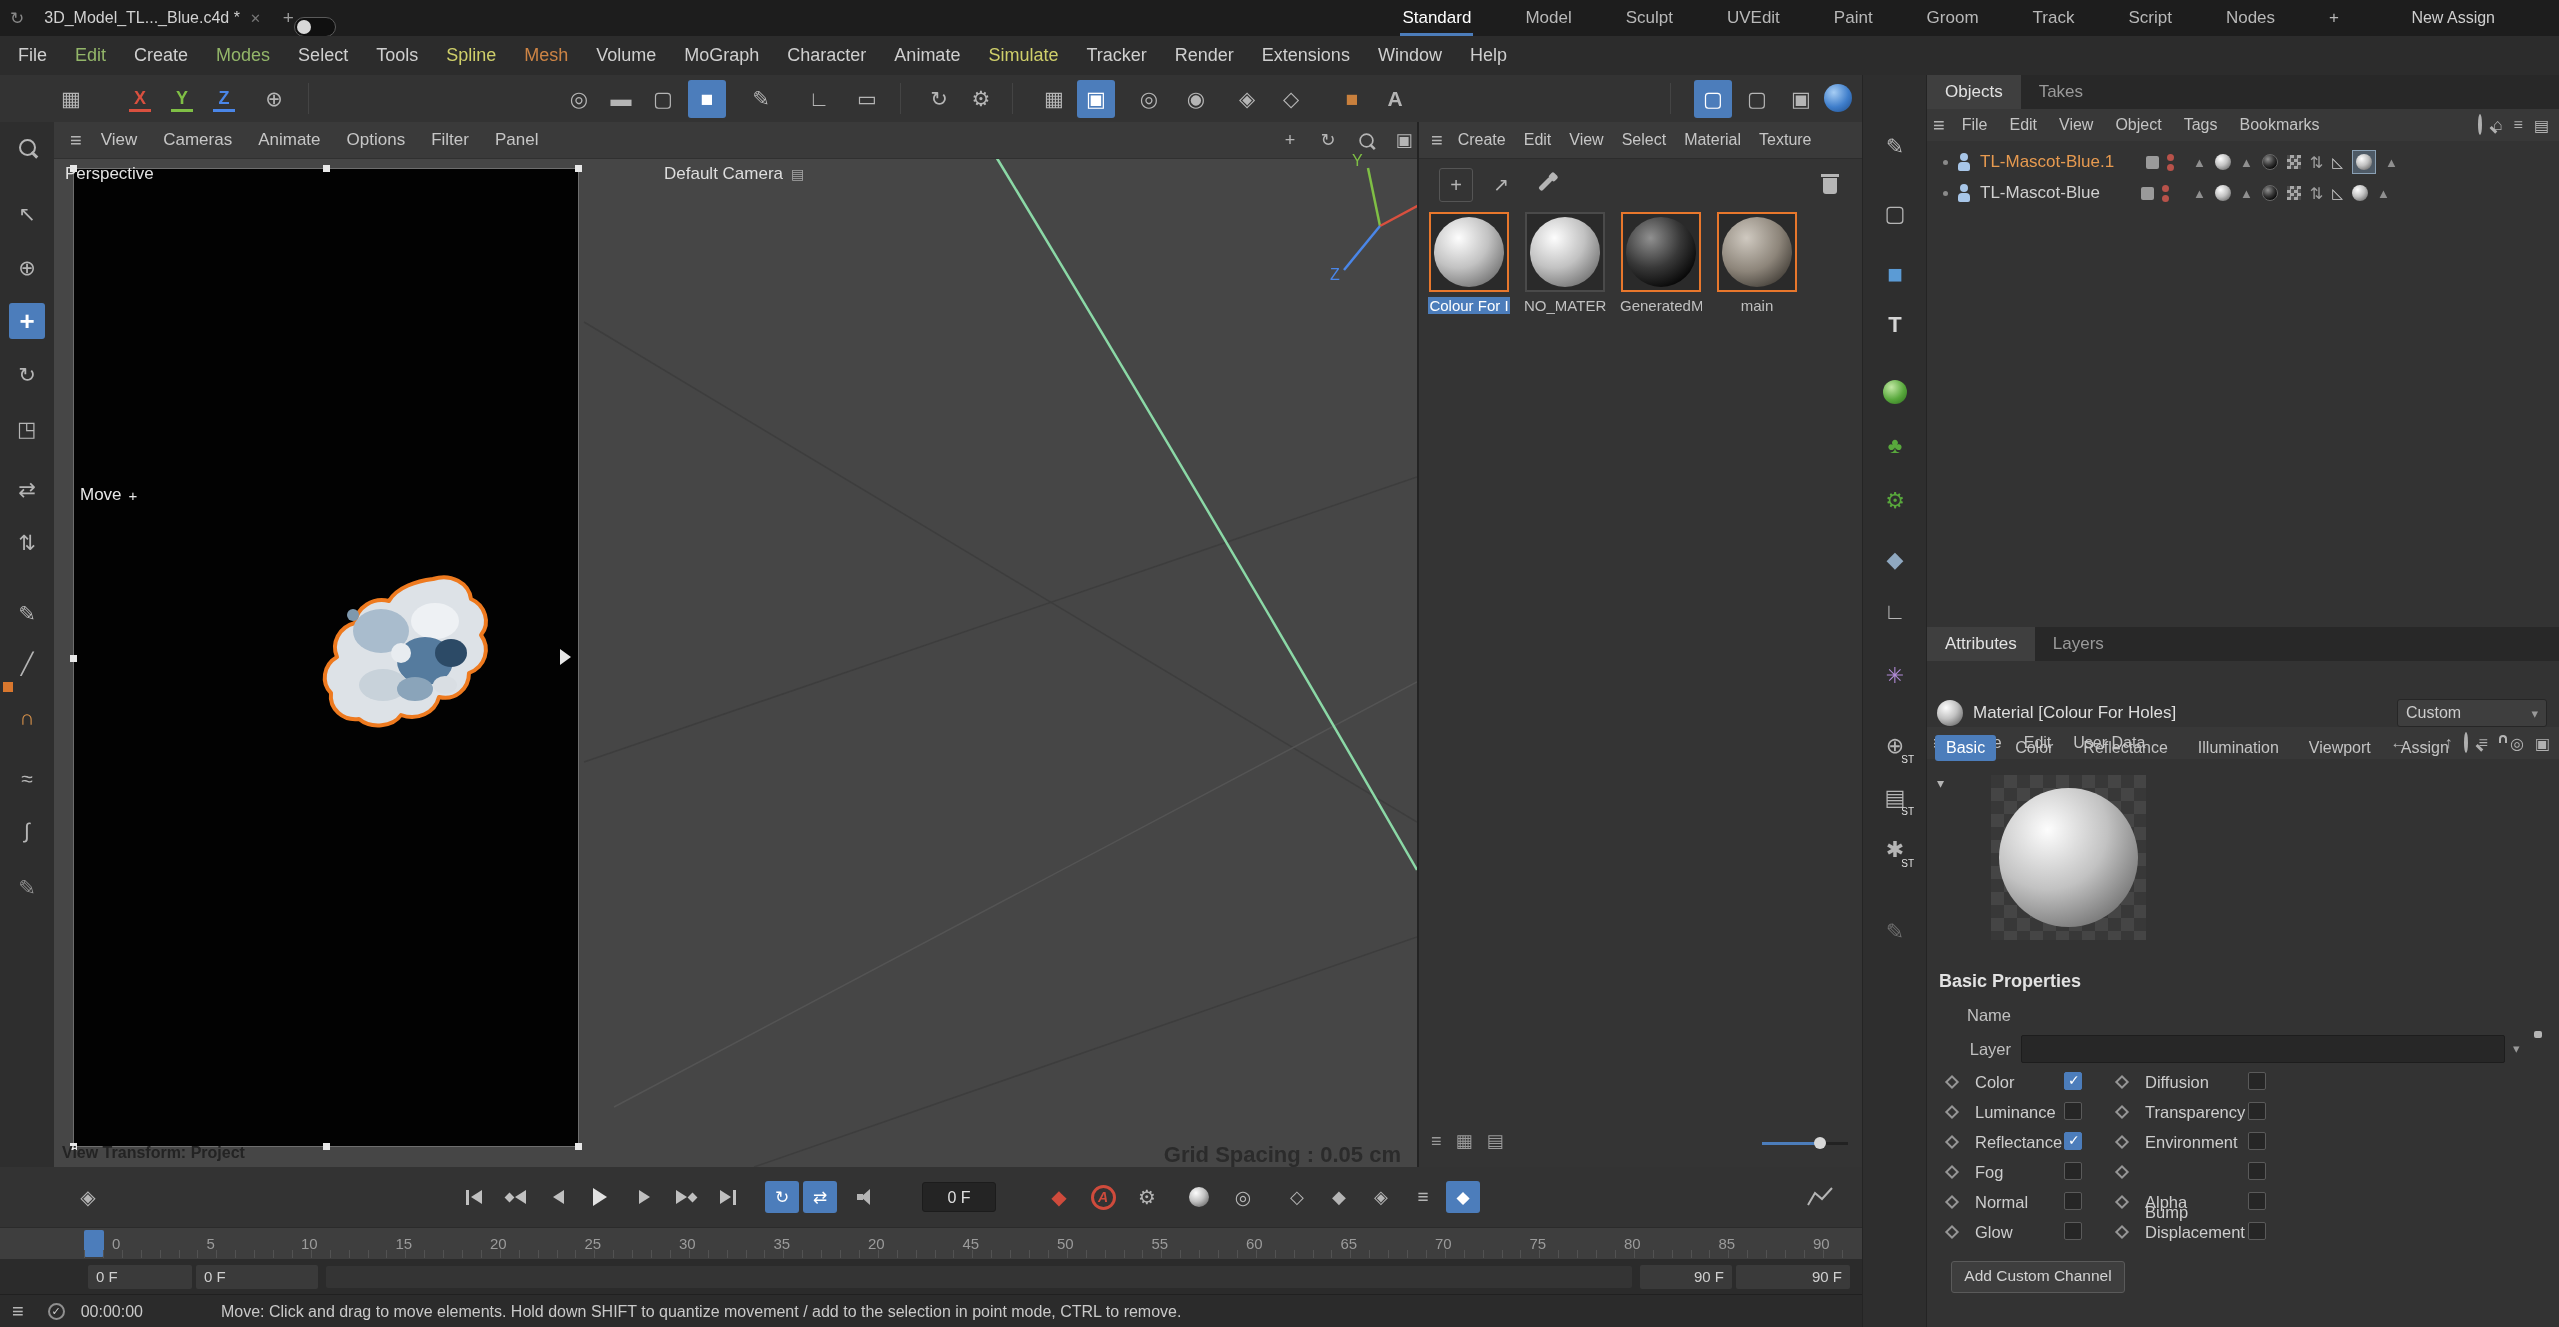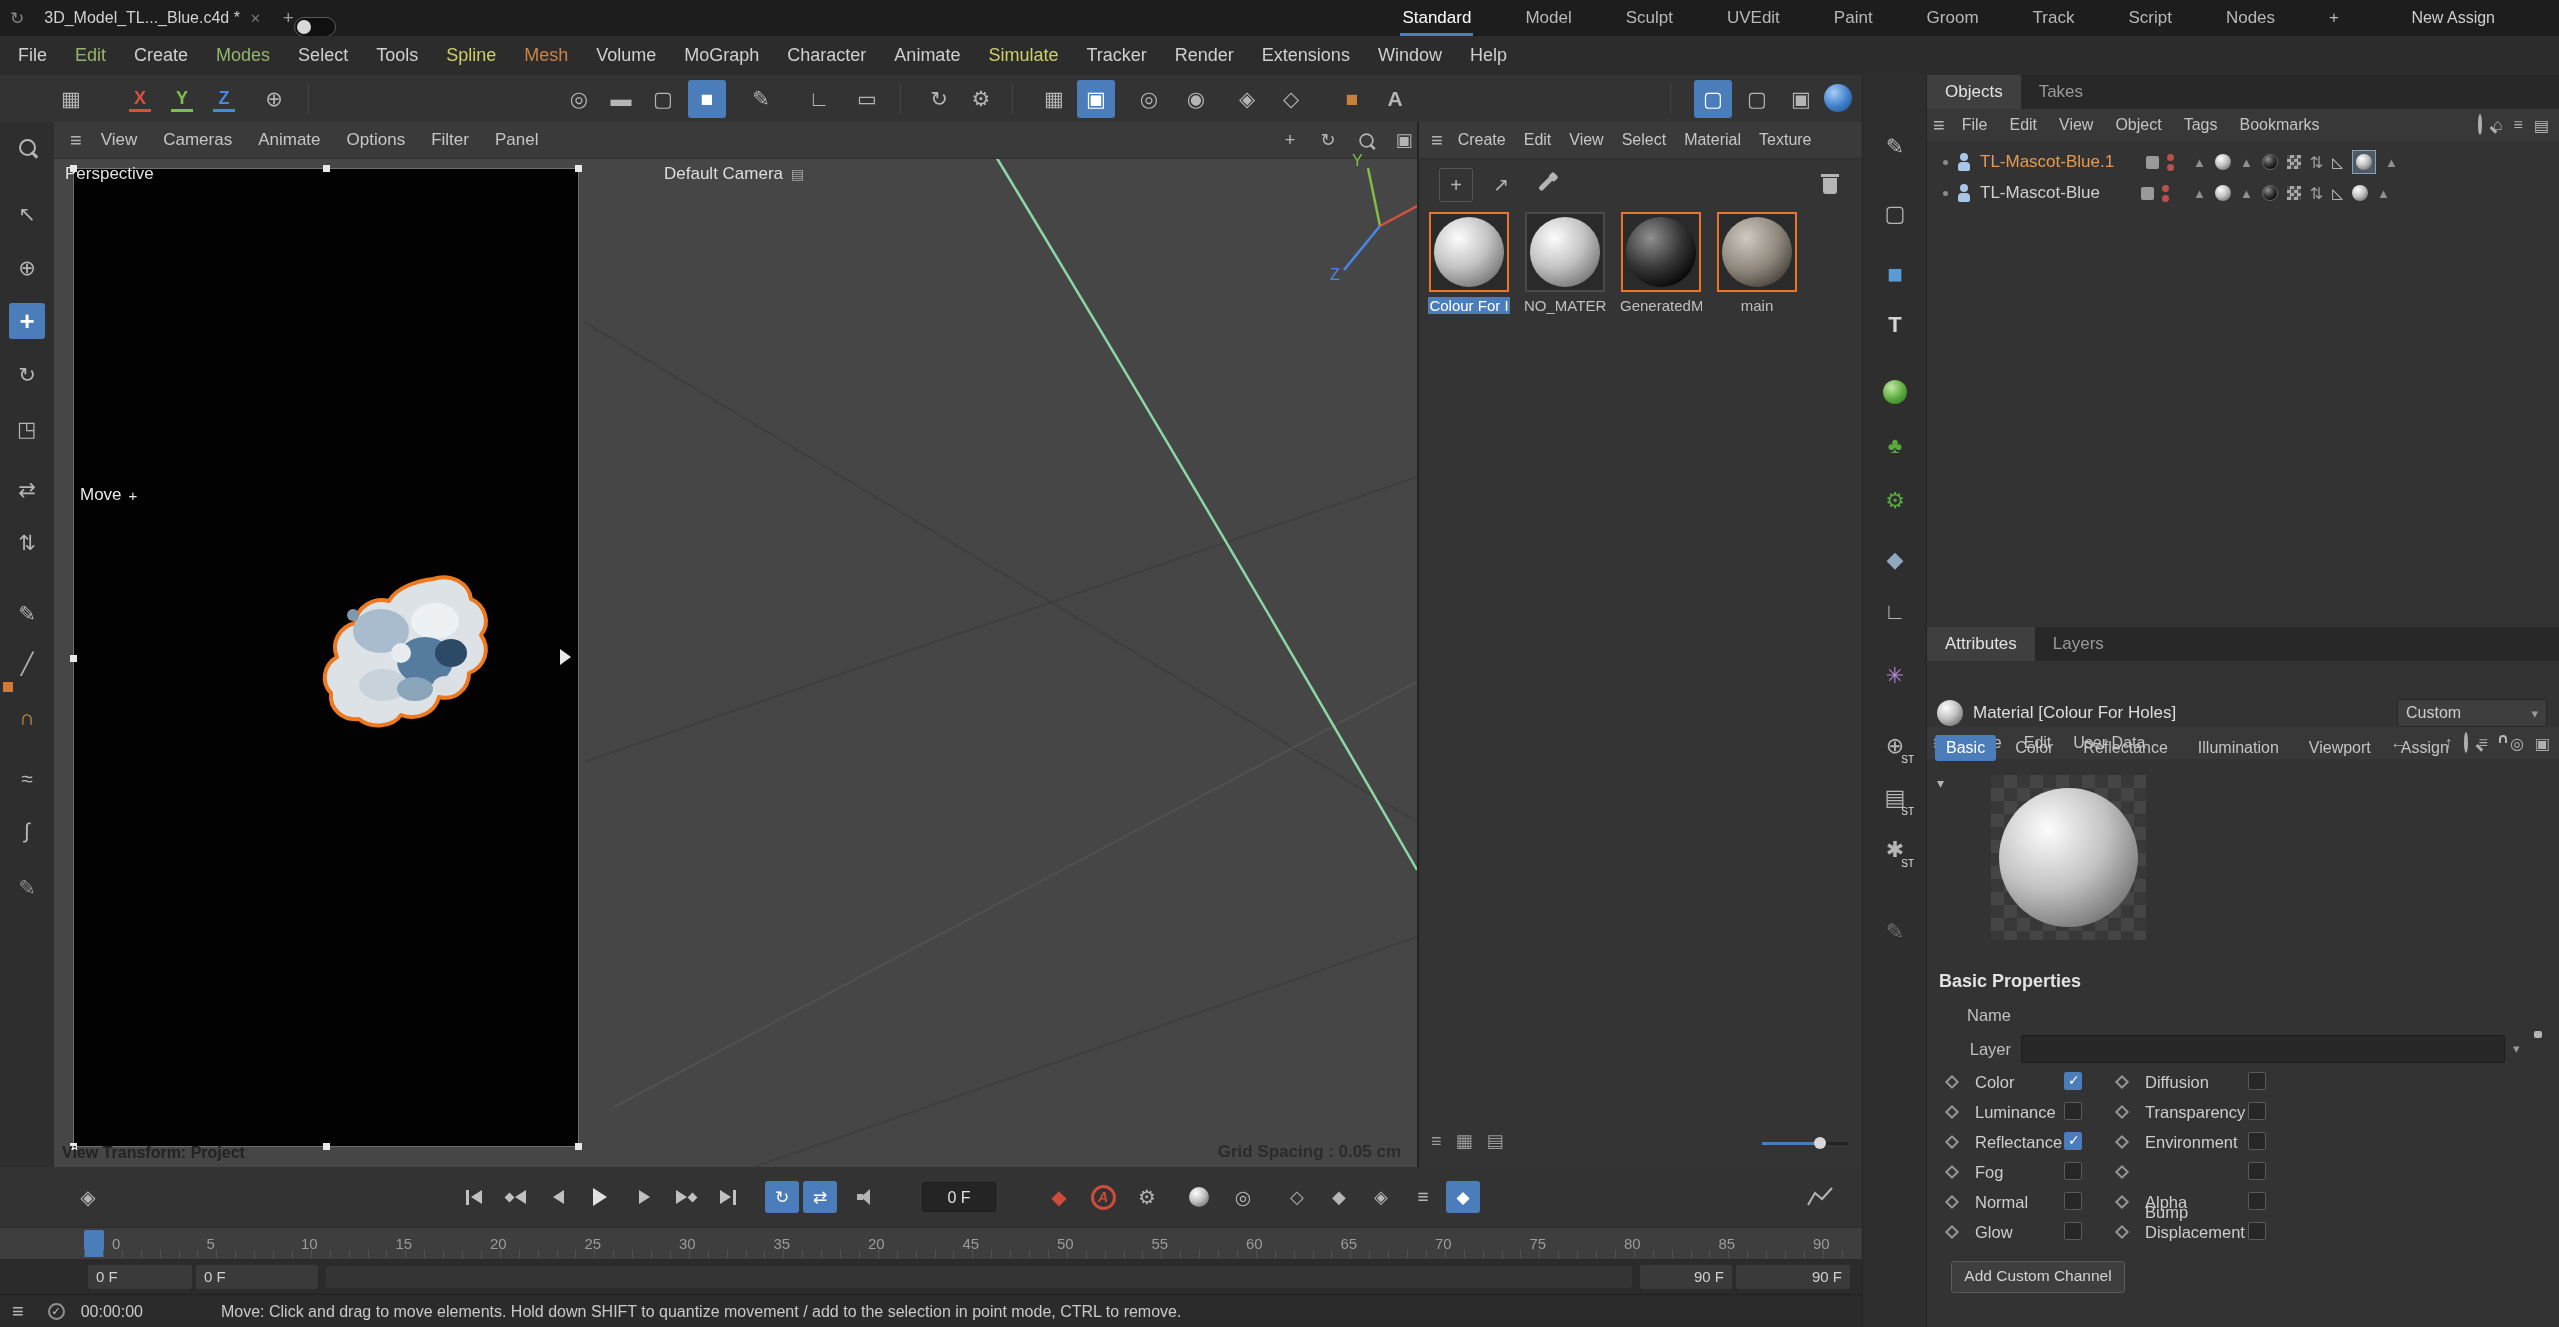--- a/index.html
+++ b/index.html
@@ -285,21 +285,21 @@
         <ellipse cx="134" cy="84" rx="16" ry="14" fill="#2c4a66"></ellipse>
         <ellipse cx="66" cy="116" rx="24" ry="16" fill="#c8d2da"></ellipse>
         <ellipse cx="98" cy="120" rx="18" ry="12" fill="#8aa4ba"></ellipse>
         <ellipse cx="128" cy="116" rx="12" ry="9" fill="#d9dee3"></ellipse>
         <circle cx="84" cy="84" r="10" fill="#e8ecf0"></circle>
         <circle cx="36" cy="46" r="6" fill="#7e98ad"></circle>
       </svg>
     </div>
 
     <span class="abs" style="left:8px;top:1022px;z-index:5;color:#232323;font-size:16px;font-weight:bold">View Transform: Project</span>
-    <span class="abs" style="right:16px;top:1020px;z-index:5;color:#2b2b2b;font-size:17px;font-weight:bold">Grid Spacing : 0.05 cm</span>
+    <span class="abs" style="right:16px;top:1020px;z-index:5;color:#2b2b2b;font-size:22px;font-weight:bold">Grid Spacing : 0.05 cm</span>
   </div>
 
   <div class="abs" id="matpanel">
     <div id="matmenu">
       <span class="ham">≡</span>
       <span class="mmi">Create</span>
       <span class="mmi">Edit</span>
       <span class="mmi">View</span>
       <span class="mmi">Select</span>
       <span class="mmi">Material</span>

